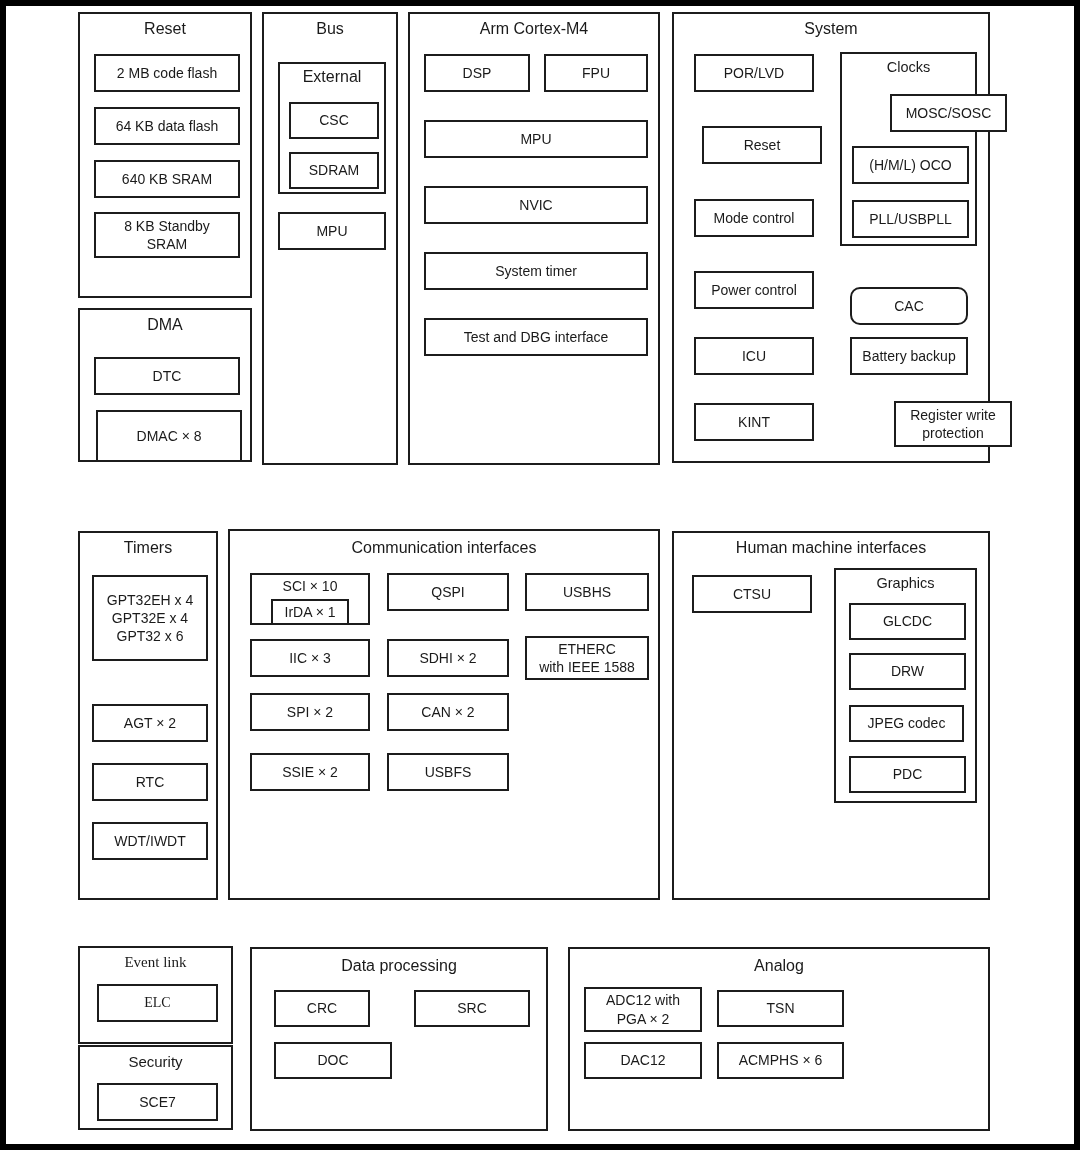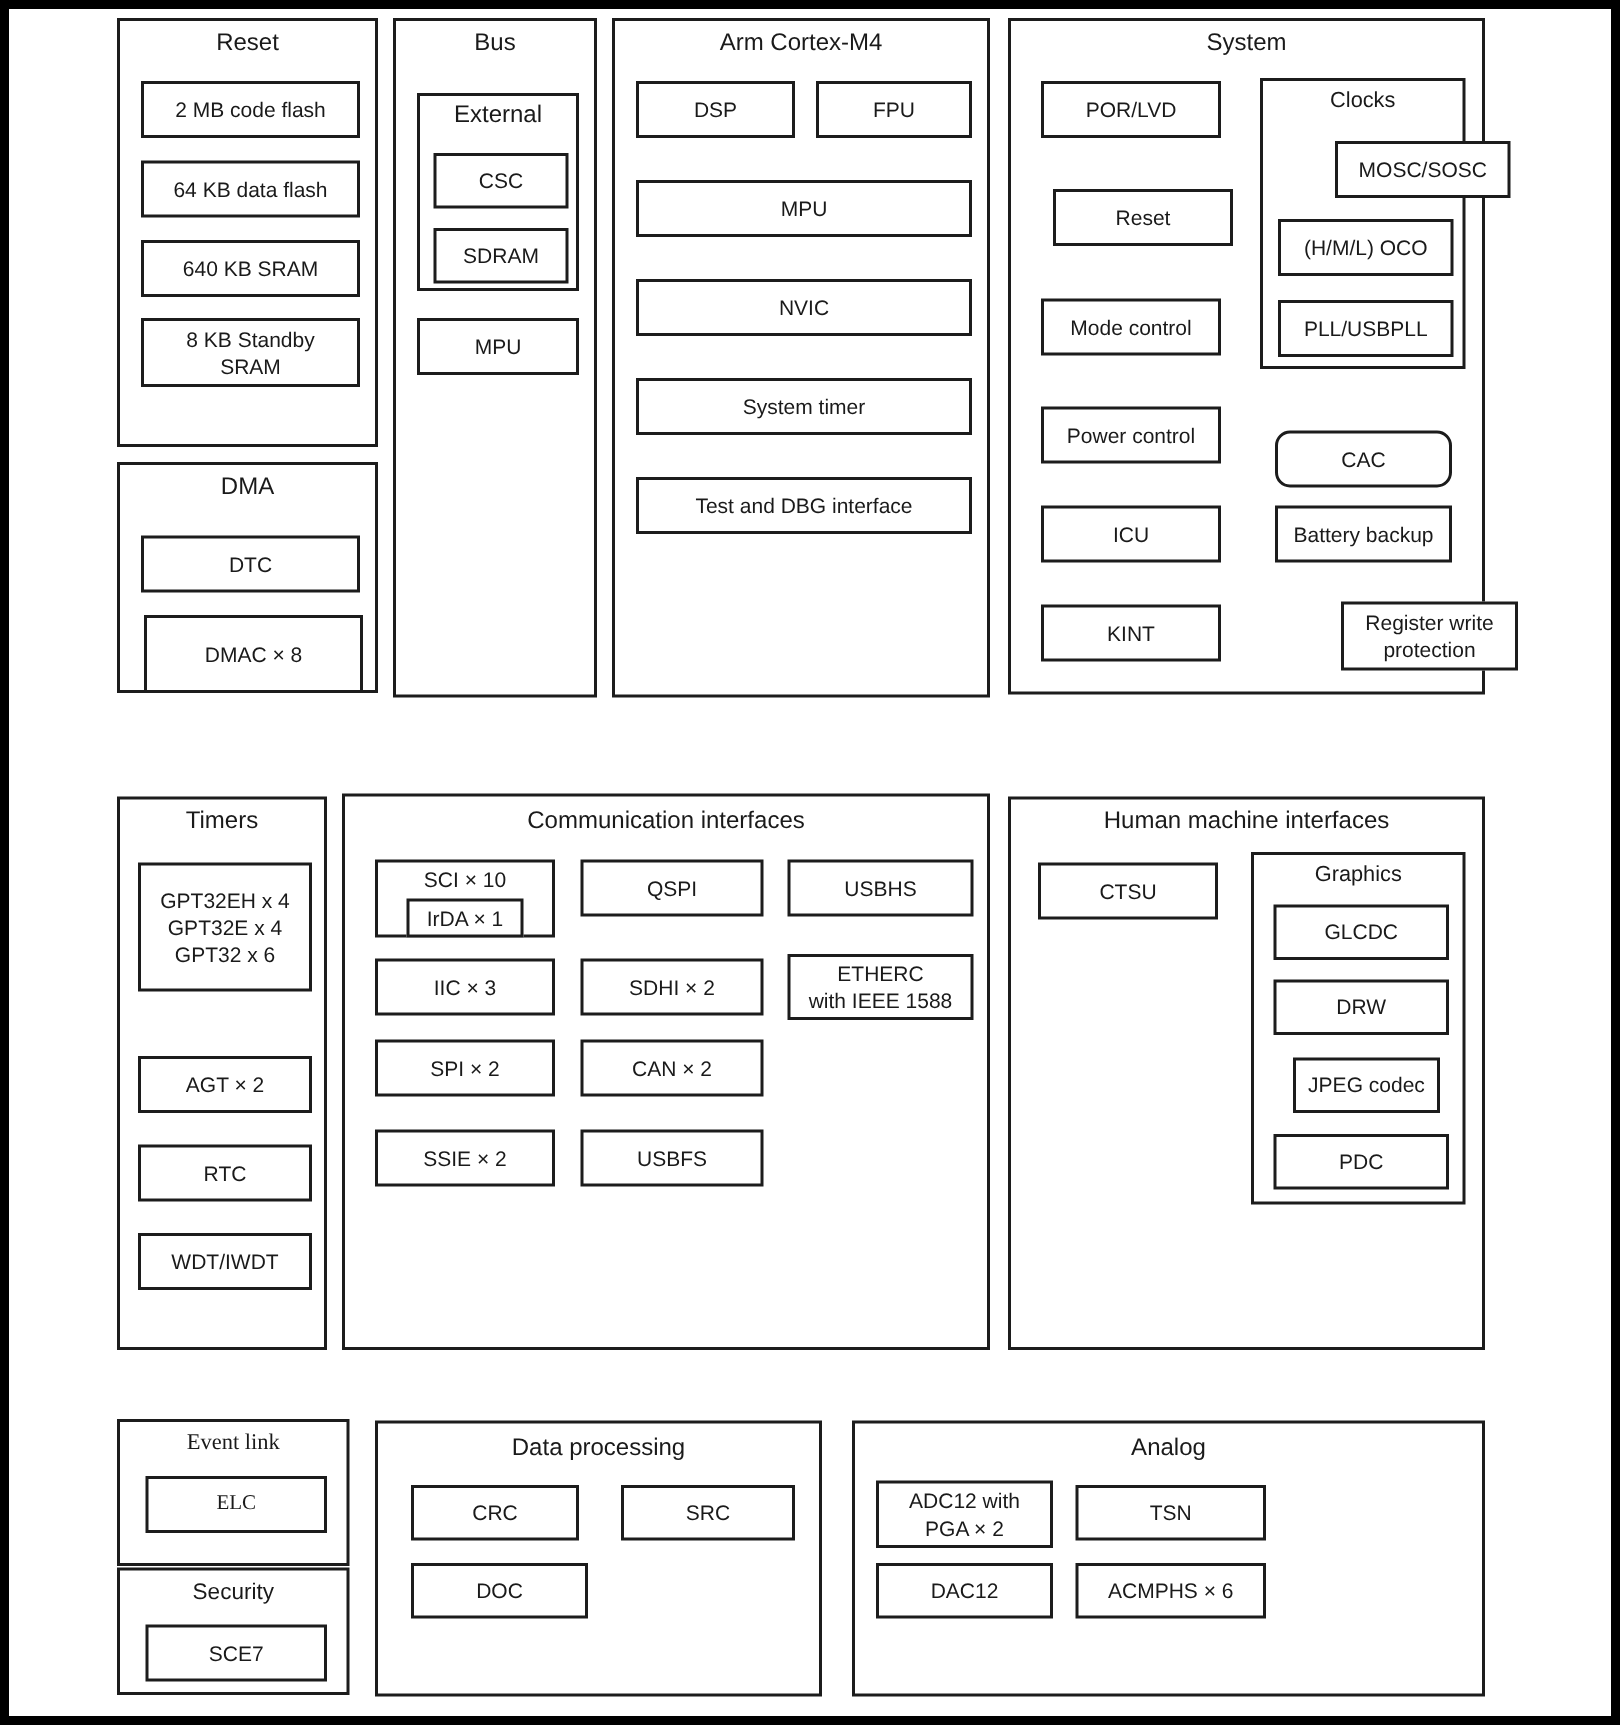--- a/index.html
+++ b/index.html
@@ -160,38 +160,38 @@
     <div class="box" style="left:157px; top:222px; width:122px; height:38px;">USBFS</div>
   </div>
 
   <div class="section" style="left:666px; top:525px; width:318px; height:369px;">
     <div class="section-title">Human machine interfaces</div>
     <div class="box" style="left:18px; top:42px; width:120px; height:38px;">CTSU</div>
     <div class="section" style="left:160px; top:35px; width:143px; height:235px;">
       <div class="section-title sub-title">Graphics</div>
       <div class="box" style="left:13px; top:33px; width:117px; height:37px;">GLCDC</div>
       <div class="box" style="left:13px; top:83px; width:117px; height:37px;">DRW</div>
-      <div class="box" style="left:26px; top:135px; width:98px; height:37px;">JPEG codec</div>
+      <div class="box" style="left:13px; top:135px; width:115px; height:37px;">JPEG codec</div>
       <div class="box" style="left:13px; top:186px; width:117px; height:37px;">PDC</div>
     </div>
   </div>
 
   <div class="section" style="left:72px; top:940px; width:155px; height:98px;font-family:Liberation Serif, serif;">
     <div class="section-title" style="font-size:15px;">Event link</div>
     <div class="box" style="left:17px; top:36px; width:121px; height:38px;">ELC</div>
   </div>
 
   <div class="section" style="left:72px; top:1039px; width:155px; height:85px;">
     <div class="section-title" style="font-size:15px;">Security</div>
     <div class="box" style="left:17px; top:36px; width:121px; height:38px;">SCE7</div>
   </div>
 
   <div class="section" style="left:244px; top:941px; width:298px; height:184px;">
     <div class="section-title" style="top:8px;">Data processing</div>
-    <div class="box" style="left:22px; top:41px; width:112px; height:37px;text-align:right;">CRC</div>
+    <div class="box" style="left:22px; top:41px; width:96px; height:37px;text-align:right;">CRC</div>
     <div class="box" style="left:162px; top:41px; width:116px; height:37px;">SRC</div>
     <div class="box" style="left:22px; top:93px; width:118px; height:37px;">DOC</div>
   </div>
 
   <div class="section" style="left:562px; top:941px; width:422px; height:184px;">
     <div class="section-title" style="top:8px;">Analog</div>
     <div class="box multiline" style="left:14px; top:38px; width:118px; height:45px;">
       <span class="line">ADC12 with</span>
       <span class="line">PGA × 2</span>
     </div>

